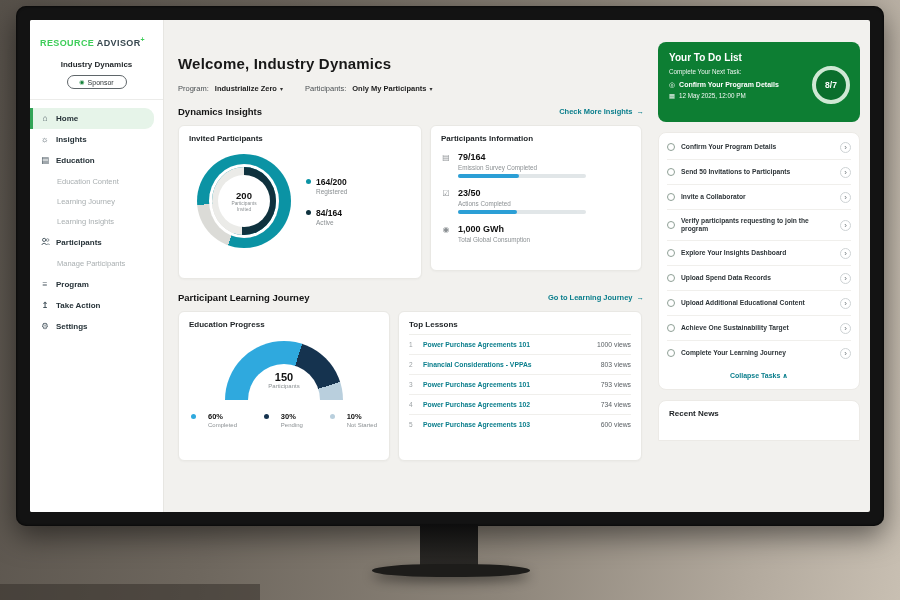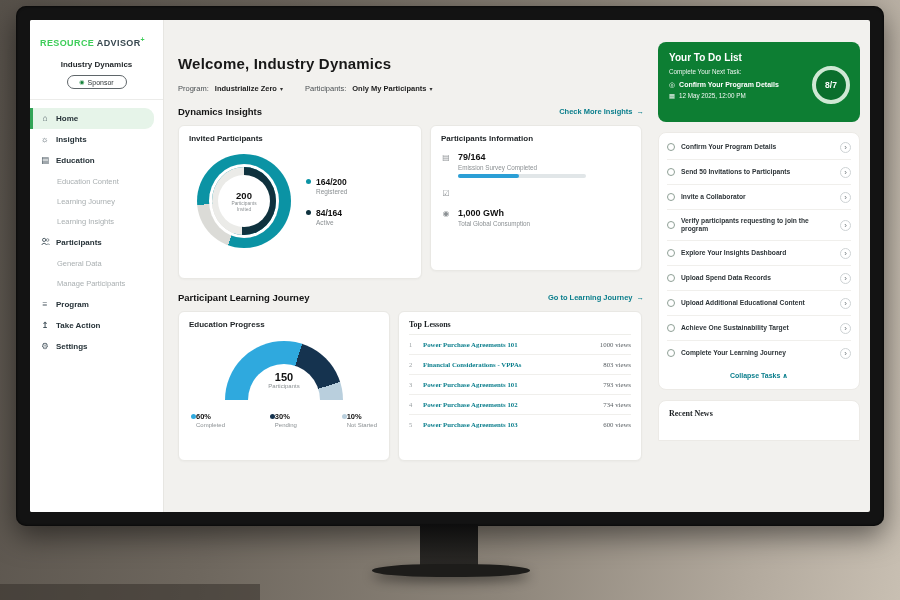--- a/index.html
+++ b/index.html
@@ -50,21 +50,21 @@
   .f-gap { width:10px; }
   .section-row { display:flex; justify-content:space-between; align-items:center; margin:2px 0 8px; }
   .section-title { font-size:9.5px; font-weight:bold; color:#141414; }
   .more-link { font-size:7.5px; font-weight:bold; color:#0a7e8c; display:flex; align-items:center; gap:4px; cursor:pointer; }
   .cards-row { display:flex; gap:8px; margin-bottom:13px; }
   .card { background:#fff; border:1px solid #e9e8e4; border-radius:6px; padding:8px 10px; box-shadow:0 1px 2px rgba(0,0,0,.03); }
   .card-title { font-size:8px; font-weight:bold; color:#1d2225; }
   .card-invited { width:244px; height:154px; }
   .card-info { width:212px; height:146px; }
   .card-edu { width:212px; height:150px; }
-  .card-lessons { width:244px; height:150px;font-family:Liberation Serif, serif; }
+  .card-lessons { width:244px; height:150px; }
 
   
   .donut-wrap { display:flex; align-items:center; gap:15px; margin-top:11px; padding-left:8px; }
   .donut { width:94px; height:94px; border-radius:50%;
     background:conic-gradient(from 265deg,#0b93a4 0 295deg,#dbdbd7 295deg 360deg);
     display:flex; align-items:center; justify-content:center; }
   .donut-inner { width:64px; height:68px; border-radius:50%;
     background:conic-gradient(#0f323e 0 184deg,#ebebe8 184deg 360deg);
     box-shadow:0 0 0 3px #fff; display:flex; align-items:center; justify-content:center; }
   .donut-hole { width:46px; height:46px; border-radius:50%; background:#fff; box-shadow:0 0 0 3px #fff;
@@ -93,21 +93,21 @@
   
   .gauge-wrap { position:relative; width:118px; height:59px; margin:12px auto 2px; }
   .gauge-arc { position:absolute; left:0; top:0; width:118px; height:118px; border-radius:50%;
     background:conic-gradient(from 270deg,#2fa9de 0 108deg,#15334f 108deg 162deg,#b9cfdd 162deg 180deg,rgba(0,0,0,0) 180deg 360deg);
     clip-path:inset(0 0 50% 0); }
   .gauge-hole { position:absolute; left:23px; top:23px; width:72px; height:72px; border-radius:50%; background:#fff; clip-path:inset(0 0 36px 0); }
   .gauge-center { position:absolute; left:0; right:0; top:30px; text-align:center; }
   .gc-val { font-size:11px; font-weight:bold; color:#101010; }
   .gc-lab { font-size:6px; color:#8b9093; }
   .edu-legend { display:flex; justify-content:space-between; padding:10px 2px 0; }
-  .el-item { display:flex; gap:0; align-items:flex-start; }
+  .el-item { display:flex; gap:12px; align-items:flex-start; }
   .el-dot { width:5px; height:5px; border-radius:50%; margin-top:2px; flex:0 0 5px; }
   .el-c { background:#2fa9de; } .el-p { background:#15334f; } .el-n { background:#b9cfdd; }
   .el-val { font-size:7.5px; font-weight:bold; color:#101010; }
   .el-lab { font-size:6px; color:#8b9093; margin-top:1px; }
 
   
   .lessons-head { border-bottom:1px solid #eeeeea; padding-bottom:5px; }
   .lesson-row { display:flex; align-items:center; gap:7px; padding:6px 0; border-bottom:1px solid #f0efec; }
   .lesson-row:last-child { border-bottom:none; }
   .lesson-rank { font-size:6.5px; color:#9aa0a3; width:7px; flex:0 0 7px; }
@@ -126,21 +126,21 @@
     border:4px solid #cfe8d4; background:#0a6e2c; display:flex; align-items:center; justify-content:center;
     font-size:8.5px; font-weight:bold; }
   .todo-list { background:#fff; border:1px solid #eceae6; border-radius:8px; padding:2px 8px 5px; margin-bottom:10px; }
   .task { display:flex; align-items:center; gap:6px; padding:6.5px 0; border-bottom:1px solid #f0efec; cursor:pointer; }
   .task-circle { width:8px; height:8px; border-radius:50%; border:1.2px solid #8fa096; flex:0 0 8px; }
   .task-label { flex:1; font-size:6.7px; font-weight:bold; color:#2e3539; line-height:1.3; }
   .task-chev { width:11px; height:11px; border-radius:50%; border:1px solid #ced3d5; color:#6b7377;
     font-size:8px; line-height:9px; text-align:center; flex:0 0 11px; }
   .collapse { text-align:center; font-size:7px; font-weight:bold; color:#0a7e8c; padding:7px 0 4px; cursor:pointer; }
   .news-card { background:#fff; border:1px solid #eceae6; border-radius:8px 8px 0 0; padding:8px 10px 22px; }
-  .news-title { font-size:8px; font-weight:bold; color:#1b1f22;font-family:Liberation Serif, serif; }
+  .news-title { font-size:8px; font-weight:bold; color:#1b1f22; }
 </style>
 </head>
 <body>
 
 <div class="bezel">
   <div class="screen">
 
     <aside class="sidebar">
       <div class="logo">
         <span class="logo-g">RESOURCE</span>
@@ -172,21 +172,20 @@
           <span class="nav-ic">
             <svg width="9" height="9" viewBox="0 0 9 9">
                 <circle cx="3.1" cy="2.9" r="1.6" fill="none" stroke="#46555e" stroke-width="0.9"></circle>
                 <path d="M0.8 8 a2.4 2.4 0 0 1 4.6 0" fill="none" stroke="#46555e" stroke-width="0.9"></path>
                 <circle cx="6.6" cy="3" r="1.3" fill="none" stroke="#46555e" stroke-width="0.8" opacity=".75"></circle>
                 <path d="M5.4 8 a1.9 1.9 0 0 1 3.4 0" fill="none" stroke="#46555e" stroke-width="0.8" opacity=".75"></path>
               </svg>
           </span>
           <span>Participants</span>
         </div>
-        <div class="nav-sub">General Data</div>
         <div class="nav-sub">Manage Participants</div>
         <div class="nav-item">
           <span class="nav-ic">≡</span>
           <span>Program</span>
         </div>
         <div class="nav-item">
           <span class="nav-ic">↥</span>
           <span>Take Action</span>
         </div>
         <div class="nav-item">
@@ -260,20 +259,27 @@
               <div>
                 <div class="stat-val">79/164</div>
                 <div class="stat-lab">Emission Survey Completed</div>
                 <div class="pbar">
                   <div class="pfill pfill-1"></div>
                 </div>
               </div>
             </div>
             <div class="stat-row">
               <span class="stat-ic">☑</span>
+              <div>
+                <div class="stat-val">23/50</div>
+                <div class="stat-lab">Actions Completed</div>
+                <div class="pbar">
+                  <div class="pfill pfill-2"></div>
+                </div>
+              </div>
             </div>
             <div class="stat-row">
               <span class="stat-ic">◉</span>
               <div>
                 <div class="stat-val">1,000 GWh</div>
                 <div class="stat-lab">Total Global Consumption</div>
               </div>
             </div>
           </div>
         </div>

